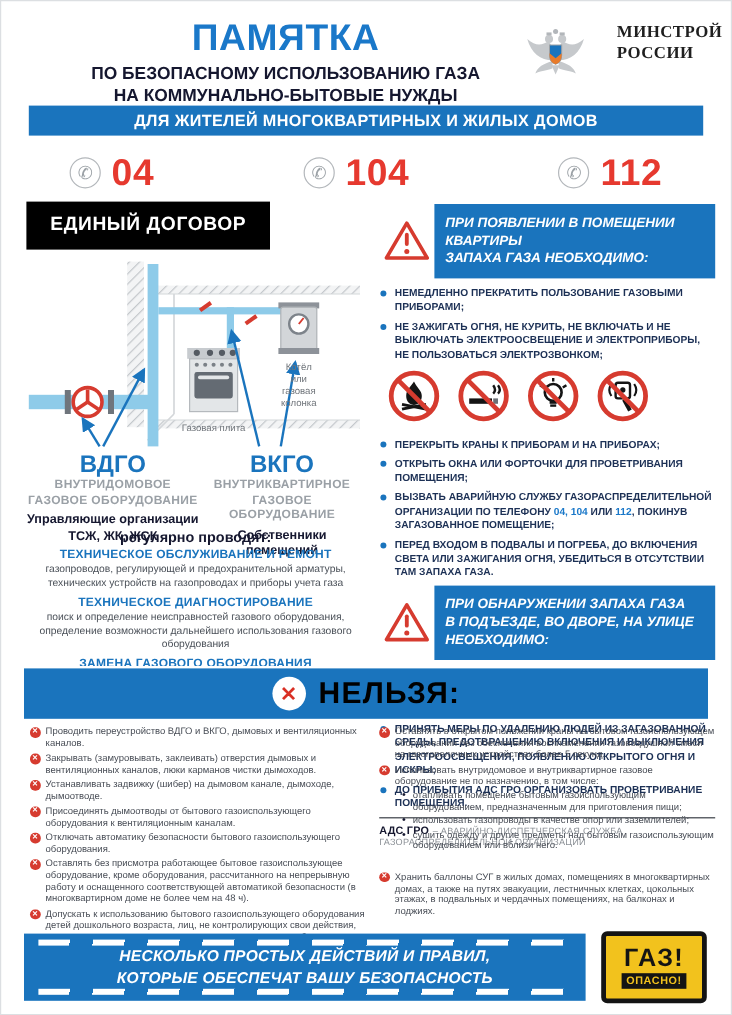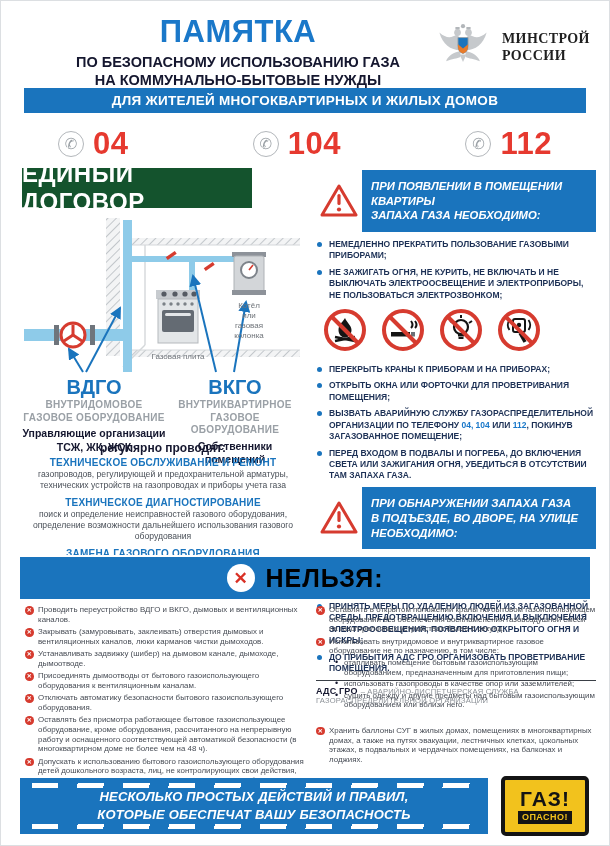--- a/index.html
+++ b/index.html
@@ -4,34 +4,34 @@
 <style>
   html,body{margin:0;padding:0;background:#eef0f2;font-family:"Liberation Sans",sans-serif;}
   .poster{position:relative;width:610px;height:846px;background:#fff;margin:0 auto;overflow:hidden;
           box-shadow:inset 0 0 0 1px #dcdfe2;}
   .abs{position:absolute;}
 
   
   .head-title{left:28px;top:16px;width:420px;text-align:center;}
   .main-title{font-size:31px;font-weight:800;color:#1a78c9;letter-spacing:.5px;line-height:1.05;}
   .subtitle{font-size:14.5px;font-weight:800;color:#15172f;line-height:1.25;margin-top:4px;}
-  .logo{left:436px;top:20px;width:158px;display:flex;align-items:center;gap:12px;}
+  .logo{left:436px;top:20px;width:158px;display:flex;gap:24px;}
   .ministry{font-family:"Liberation Serif",serif;font-weight:700;font-size:14px;color:#1f1f1f;line-height:1.2;letter-spacing:.4px;}
   .aud-banner{left:24px;top:88px;width:562px;height:25px;background:#1a74bd;color:#fff;font-weight:700;
               font-size:13.5px;display:flex;align-items:center;justify-content:center;letter-spacing:.3px;}
 
   
   .phones{left:58px;top:126px;width:494px;display:flex;justify-content:space-between;}
   .phone{display:flex;align-items:center;gap:9px;}
   .phone-icon{width:26px;height:26px;border:1.7px solid #b3b7bb;border-radius:50%;color:#9aa0a5;
               display:flex;align-items:center;justify-content:center;font-size:15px;box-sizing:border-box;}
   .phone-number{font-size:31px;font-weight:800;color:#e6392f;letter-spacing:.5px;}
 
   
-  .contract-banner{left:22px;top:168px;width:230px;height:40px;background:#14532d;color:#fff;font-size:24px;
+  .contract-banner{left:22px;top:168px;width:203px;height:40px;background:#000000;color:#fff;font-size:16px;
                    font-weight:800;display:flex;align-items:center;justify-content:center;letter-spacing:.5px;}
   .diagram{left:20px;top:212px;}
   .vdgo{left:20px;top:377px;width:148px;text-align:center;}
   .vkgo{left:166px;top:377px;width:138px;text-align:center;}
   .abbr{font-size:20px;font-weight:800;color:#1a74bd;line-height:1;}
   .full{font-size:10px;font-weight:700;color:#9aa0a6;line-height:1.25;margin-top:2px;letter-spacing:.3px;}
   .owner{font-size:10.5px;font-weight:800;color:#15172f;line-height:1.3;margin-top:3px;}
   .regular{left:22px;top:441px;width:282px;text-align:center;font-size:12px;font-weight:800;color:#15172f;}
   .services{left:22px;top:457px;width:282px;height:98px;overflow:hidden;}
   .svc{text-align:center;margin-bottom:6px;}

